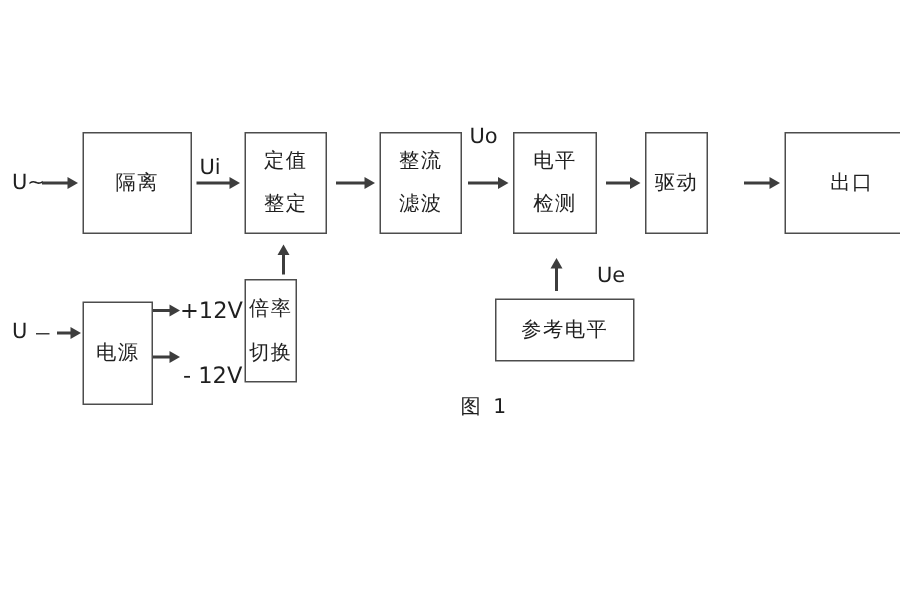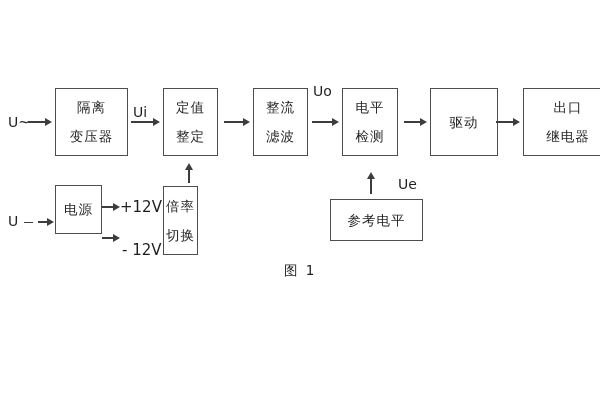--- a/index.html
+++ b/index.html
@@ -33,43 +33,41 @@
     border-bottom:7px solid var(--line);border-left:4px solid transparent;border-right:4px solid transparent;}
   .seg{position:absolute;height:1.5px;background:var(--line);}
 </style>
 </head>
 <body>
 
 <div id="canvas">
 
   <div class="box" style="left:55px;top:88px;width:73px;height:68px">
     <span>隔离</span>
-    <span>变压器</span>
   </div>
   <div class="box" style="left:163px;top:88px;width:55px;height:68px">
     <span>定值</span>
     <span>整定</span>
   </div>
   <div class="box" style="left:253px;top:88px;width:55px;height:68px">
     <span>整流</span>
     <span>滤波</span>
   </div>
   <div class="box" style="left:342px;top:88px;width:56px;height:68px">
     <span>电平</span>
     <span>检测</span>
   </div>
-  <div class="box" style="left:430px;top:88px;width:68px;height:68px">
+  <div class="box" style="left:430px;top:88px;width:42px;height:68px">
     <span>驱动</span>
   </div>
   <div class="box" style="left:523px;top:88px;width:90px;height:68px">
     <span>出口</span>
-    <span>继电器</span>
   </div>
 
-  <div class="box" style="left:55px;top:185px;width:47px;height:49px">
+  <div class="box" style="left:55px;top:201px;width:47px;height:69px">
     <span>电源</span>
   </div>
   <div class="box" style="left:163px;top:186px;width:35px;height:69px">
     <span>倍率</span>
     <span>切换</span>
   </div>
   <div class="box" style="left:330px;top:199px;width:93px;height:42px">
     <span>参考电平</span>
   </div>
 
@@ -123,15 +121,15 @@
 
   <div class="arrow-v" style="left:189px;top:163px;height:20px">
       <i class="shaft"></i>
       <i class="head"></i>
     </div>
   <div class="arrow-v" style="left:371px;top:172px;height:22px">
       <i class="shaft"></i>
       <i class="head"></i>
     </div>
 
-  <div class="cap" style="left:284px;top:262px">图 1</div>
+  <div class="cap" style="left:307px;top:262px">图 1</div>
 
 </div>
 
 </body></html>

